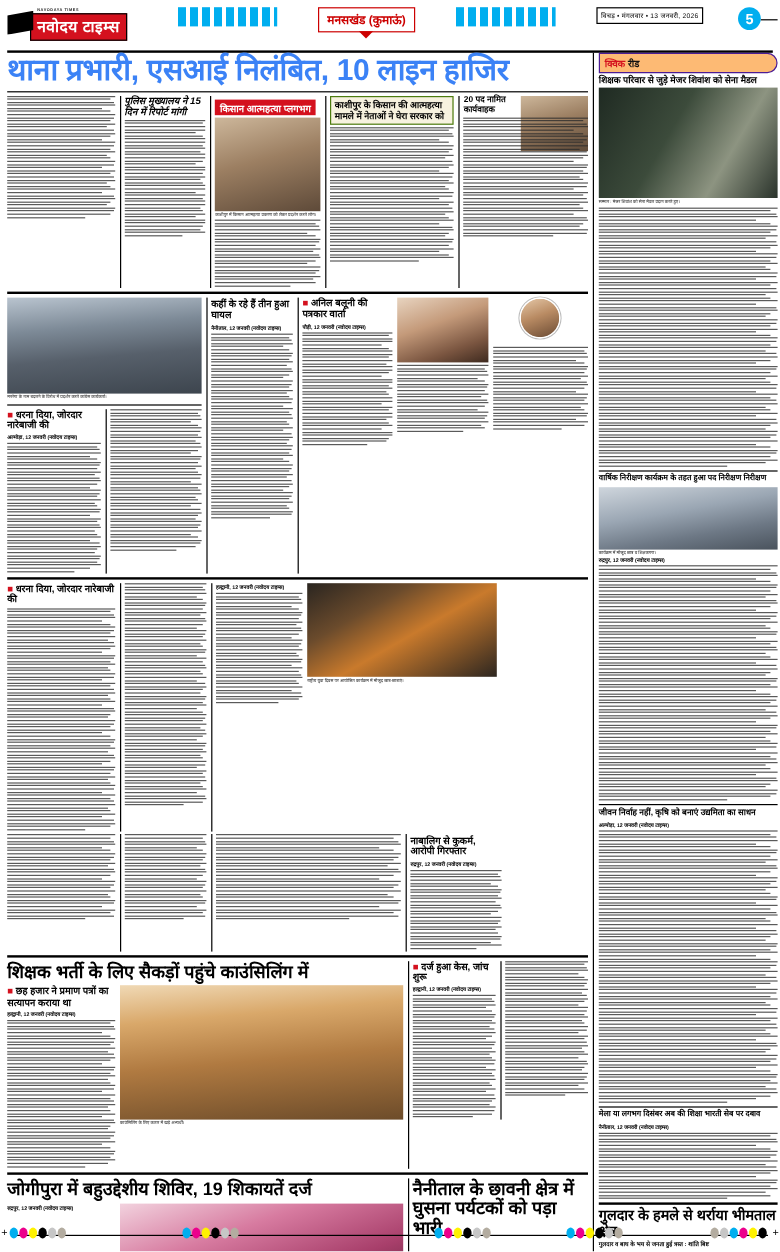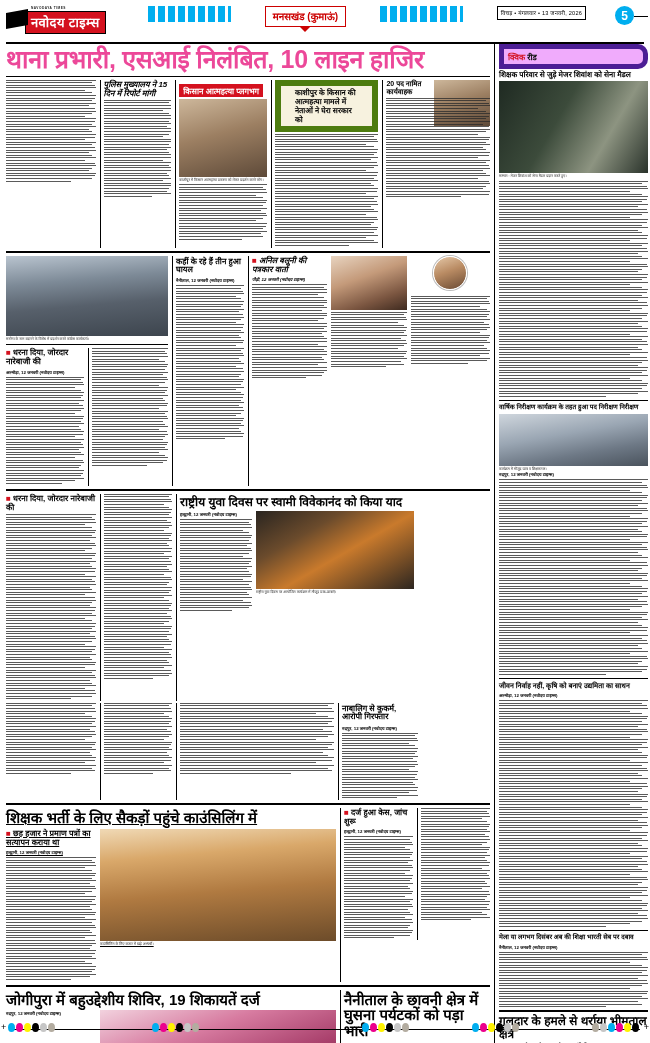--- a/index.html
+++ b/index.html
@@ -136,21 +136,21 @@
     margin-left: 4px;
   }
 
   
   h1.lead {
     font-size: 25px;
     font-weight: bold;
     margin: 3px 0 3px 0;
     line-height: 1.02;
     letter-spacing: -0.3px;
-    color:#ec4899;
+    color:#3b82f6;
   }
   h2.sec {
     font-size: 15px;
     font-weight: bold;
     margin: 2px 0 3px 0;
     line-height: 1.05;
     color: #000;
   }
   h2.sec.small { font-size: 13px; }
   h3.sub {
@@ -158,23 +158,23 @@
     margin: 0 0 2px 0; line-height: 1.15;
   }
   .red-sq { color:#d4111e; font-size:8px; }
   .kicker {
     background:#d4111e; color:#fff;
     font-size:8px; font-weight:bold;
     padding:1px 4px; display:inline-block;
     margin-bottom:2px;
   }
   .kicker-box {
-    border:6px solid #4d7c0f; background:#f7f2df;
+    border:1px solid #4d7c0f; background:#f7f2df;
     font-size:7.5px; font-weight:bold;
-    padding:2px 14px; line-height:1.2;
+    padding:2px 3px; line-height:1.2;
     margin-bottom:2px;
   }
   .fauxtext {
     line-height: 2.1px;
     font-size: 0px;
   }
   .fauxtext span {
     display:block;
     height:1px;
     background:#2b2b2b;
@@ -217,22 +217,22 @@
     display:inline-block;
   }
 
   .divider-h { border-top:1px solid #000; margin:3px 0; }
   .divider-h2 { border-top:2px solid #000; margin:3px 0; }
   .vline { border-left:1px solid #000; }
 
   .grid3 { display:flex; gap:4px; }
   .grid2 { display:flex; gap:4px; }
   .quickread-hdr {
-    background:#f0abfc;
-    border:5px solid #4c1d95;
+    background:#fdba74;
+    border:1px solid #4c1d95;
     border-radius: 0 10px 10px 0;
     font-size:8px; font-weight:bold;
     padding:2px 4px;
     margin-bottom:2px;
   }
   .quickread-hdr .q1{ color:#d4111e; }
   .quickread-hdr .q2{ color:#111; }
 
   
   .regbar {
@@ -682,21 +682,21 @@
                 <span class="s1"></span>
                 <span class="s3"></span>
                 <span class="s5"></span>
             </div>
           </div>
         </div>
 
         <div style="width:242px;" class="vline">
           <div style="padding-left:3px;">
             <div class="grid3">
-              <div style="width:76px;font-style:italic;">
+              <div style="width:76px;">
                 <h3 class="sub"><span class="red-sq">■</span> <span>अनिल बलूनी की पत्रकार वार्ता</span></h3>
                 <span class="dlabel">पौड़ी, 12 जनवरी (नवोदय टाइम्स)</span>
                 <div class="fauxtext">
                   <span class="s1"></span>
                     <span class="s2"></span>
                     <span class="s3"></span>
                     <span class="s1"></span>
                   <span class="s4"></span>
                     <span class="s2"></span>
                     <span class="s1"></span>
@@ -954,21 +954,20 @@
               <span class="s3"></span>
                 <span class="s1"></span>
                 <span class="s2"></span>
                 <span class="s5"></span>
             </div>
           </div>
         </div>
 
         <div style="width:238px;" class="vline">
           <div style="padding-left:3px;">
-            <h2 class="sec" style="font-size:12px;">राष्ट्रीय युवा दिवस पर स्वामी विवेकानंद को किया याद</h2>
             <div class="grid2">
               <div style="width:72px;">
                 <span class="dlabel">हल्द्वानी, 12 जनवरी (नवोदय टाइम्स)</span>
                 <div class="fauxtext">
                   <span class="s1"></span>
                     <span class="s2"></span>
                     <span class="s3"></span>
                     <span class="s1"></span>
                   <span class="s4"></span>
                     <span class="s2"></span>
@@ -1146,21 +1145,21 @@
               <span class="s1"></span>
                 <span class="s5"></span>
             </div>
           </div>
         </div>
       </div>
 
       <div class="divider-h2"></div>
 
       <div class="grid2">
-        <div style="width:330px;text-decoration:underline;">
+        <div style="width:330px;">
           <h2 class="sec">शिक्षक भर्ती के लिए सैकड़ों पहुंचे काउंसिलिंग में</h2>
           <div class="grid2">
             <div style="width:90px;">
               <h3 class="sub"><span class="red-sq">■</span> <span>छह हजार ने प्रमाण पत्रों का सत्यापन कराया था</span></h3>
               <span class="dlabel">हल्द्वानी, 12 जनवरी (नवोदय टाइम्स)</span>
               <div class="fauxtext">
                 <span class="s1"></span>
                   <span class="s2"></span>
                   <span class="s3"></span>
                   <span class="s1"></span>

